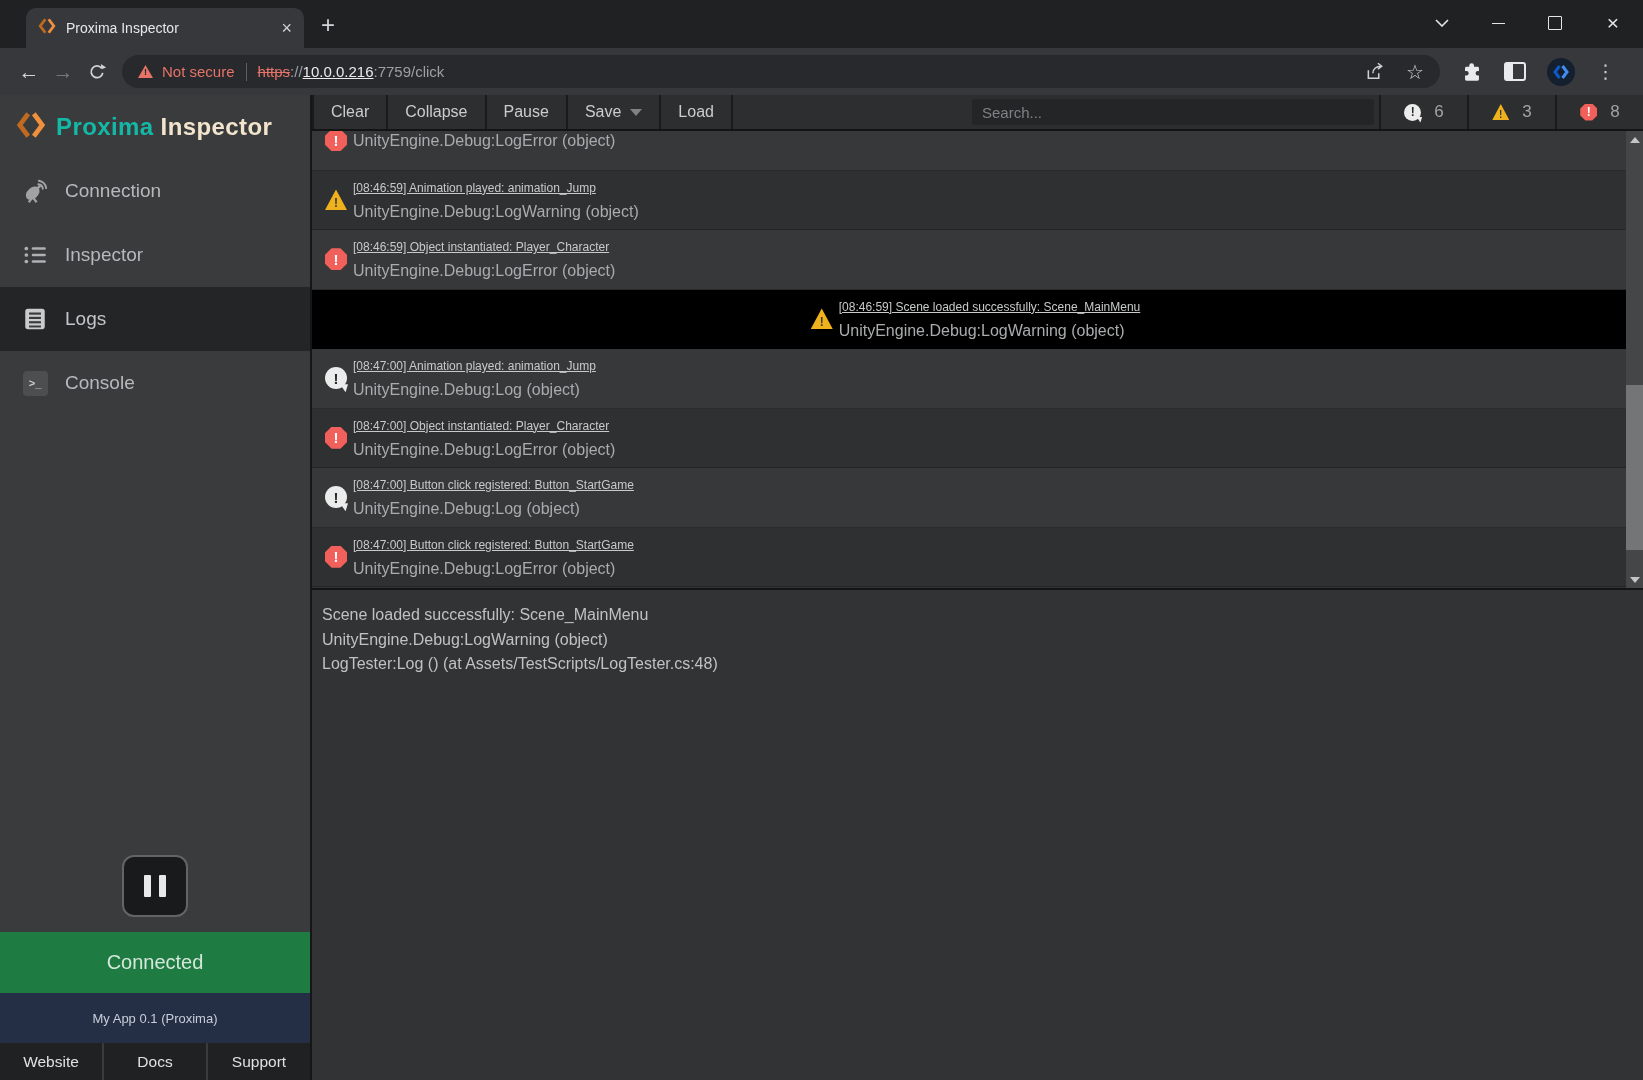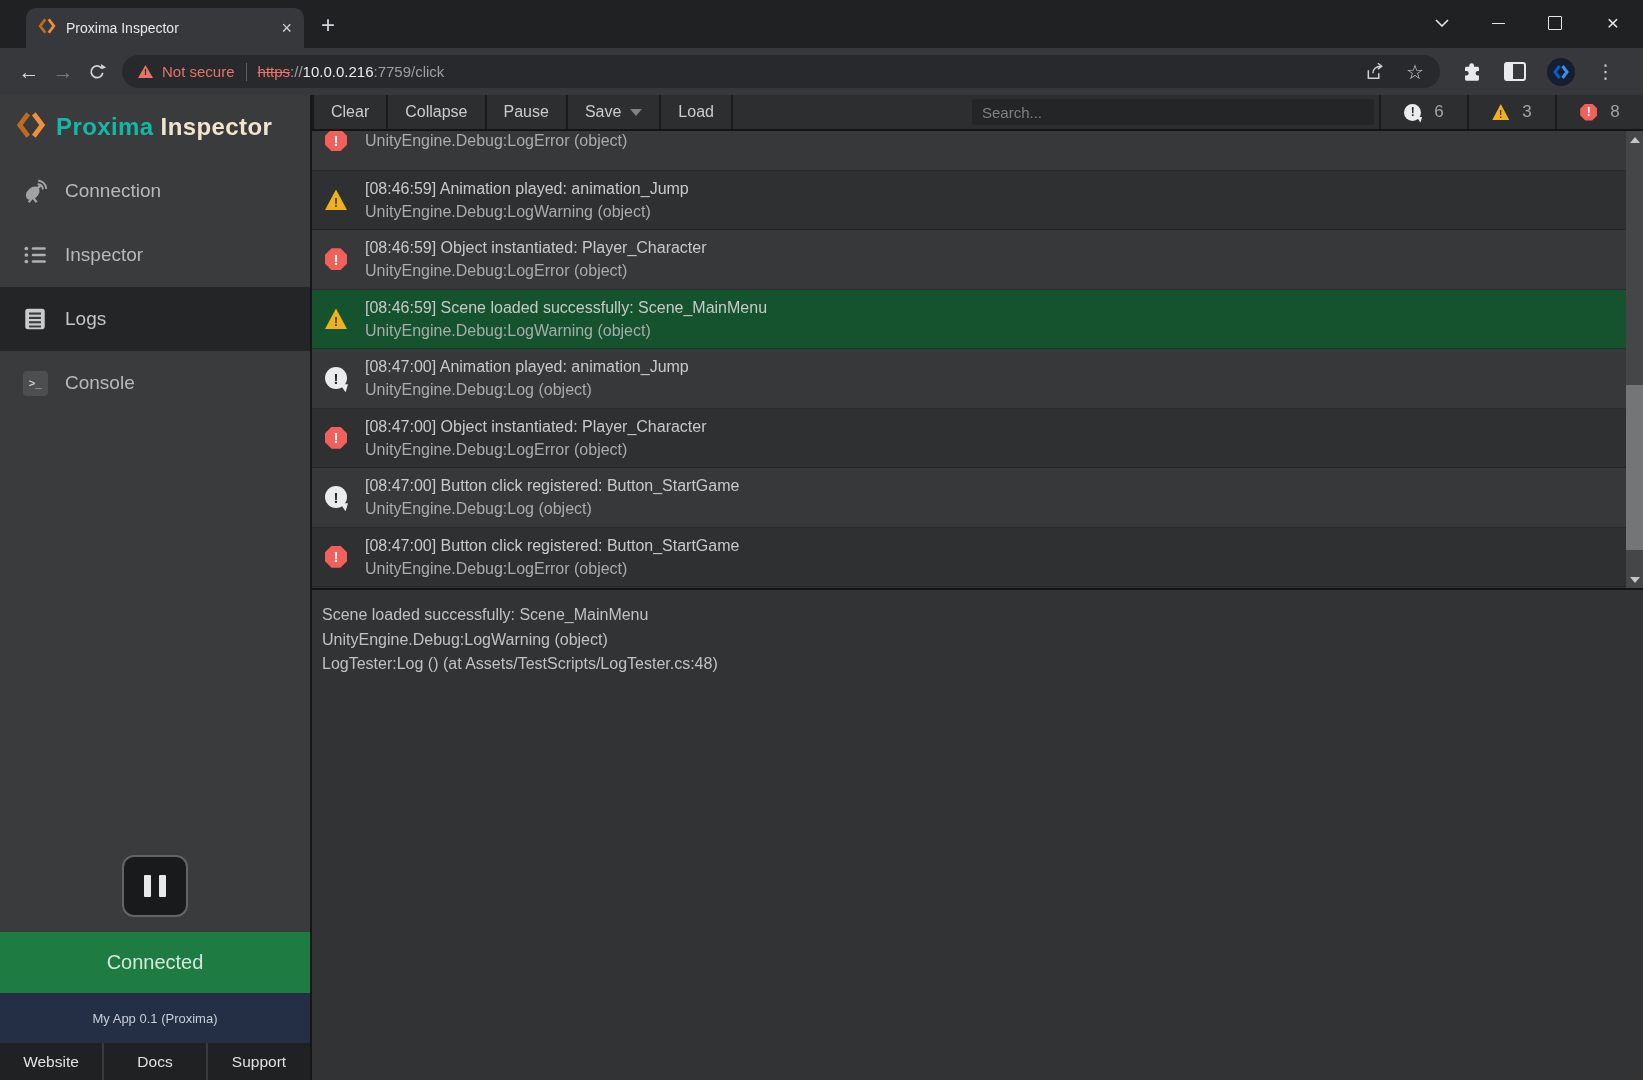--- a/index.html
+++ b/index.html
@@ -26,21 +26,21 @@
   .navbtn.back{margin-left:12px;}
   .navbtn.fwd{color:#75777a;}
   .omnibox{margin-left:8px;width:1318px;height:33px;background:#28292c;border-radius:17px;
            display:flex;align-items:center;padding:0 16px;box-sizing:border-box;font-size:15px;}
   .warn-tri{width:15px;height:13px;background:#e57368;margin-right:9px;
             clip-path:polygon(50% 0,100% 100%,0 100%);position:relative;display:flex;align-items:flex-end;justify-content:center;}
   .warn-tri::before{content:"!";color:#28292c;font-size:9px;font-weight:bold;line-height:1;margin-bottom:1px;}
   .notsecure{color:#e57368;margin-right:11px;}
   .omni-div{width:1px;height:18px;background:#5b5d60;margin-right:11px;}
   .u-strike{color:#e57368;text-decoration:line-through;}
-  .u-dim{color:#9aa0a6;} .u-host{color:#e8eaed;}
+  .u-dim{color:#9aa0a6;} .u-host{color:#e8eaed;text-decoration:underline;}
   .omni-spacer{flex:1;}
   .omni-ic{margin-left:20px;display:flex;align-items:center;color:#cfd2d5;font-size:20px;}
   .bar-ic{margin-left:21px;display:flex;align-items:center;justify-content:center;}
   .sidepanel{width:18px;height:15px;border:2px solid #e8eaed;border-radius:3px;position:relative;}
   .sidepanel::before{content:"";position:absolute;left:0;top:0;bottom:0;width:7px;background:#e8eaed;}
   .avatar{width:28px;height:28px;border-radius:50%;background:#14202e;display:flex;align-items:center;justify-content:center;}
   .dots{color:#cfd2d5;font-size:19px;letter-spacing:0;}
 
   
   .app{position:absolute;left:0;top:95px;width:100%;height:985px;display:flex;}
@@ -93,27 +93,27 @@
   .licon.info::after{content:"";position:absolute;right:-1px;bottom:-3px;width:8px;height:8px;background:#ececec;
                      clip-path:polygon(0 0,100% 0,70% 100%);}
   .licon.sm{width:17px;height:17px;}
   .licon.sm.error::before,.licon.sm.info::before{font-size:12px;}
   .licon.sm.warning::before{font-size:10px;margin-bottom:1px;}
   .licon.sm.info::after{width:6px;height:6px;bottom:-2px;}
 
   
   .log-viewport{height:457px;position:relative;overflow:hidden;border-bottom:2px solid #141414;box-sizing:content-box;}
   .log-list{margin-top:-20px;margin-right:17px;}
-  .log-row{height:59.5px;box-sizing:border-box;display:flex;align-items:center;gap:18px;
+  .log-row{height:59.5px;box-sizing:border-box;display:flex;align-items:center;gap:6px;
            padding-left:13px;border-bottom:1px solid rgba(0,0,0,.22);}
   .log-row.shade-a{background:#37383a;}
   .log-row.shade-b{background:#2f3031;}
-  .log-row.selected{background:#14532d;}
+  .log-row.selected{background:#000000;justify-content:center;}
   .log-lines{min-width:0;}
-  .log-l1{color:#c8c9ca;font-size:16px;line-height:23px;white-space:nowrap;}
+  .log-l1{color:#c8c9ca;font-size:12px;line-height:23px;white-space:nowrap;text-decoration:underline;}
   .log-l2{color:#a9abad;font-size:16px;line-height:23px;white-space:nowrap;}
 
   
   .vscroll{position:absolute;right:0;top:0;width:17px;height:100%;background:#454648;}
   .sb-arrow{position:absolute;left:0;width:17px;height:17px;display:flex;align-items:center;justify-content:center;}
   .sb-arrow i{width:0;height:0;border-left:5px solid transparent;border-right:5px solid transparent;}
   .sb-up{top:0;} .sb-up i{border-bottom:6px solid #c3c5c7;}
   .sb-down{bottom:0;} .sb-down i{border-top:6px solid #c3c5c7;}
   .sb-thumb{position:absolute;left:0;top:254px;width:17px;height:165px;background:#737577;}
 

